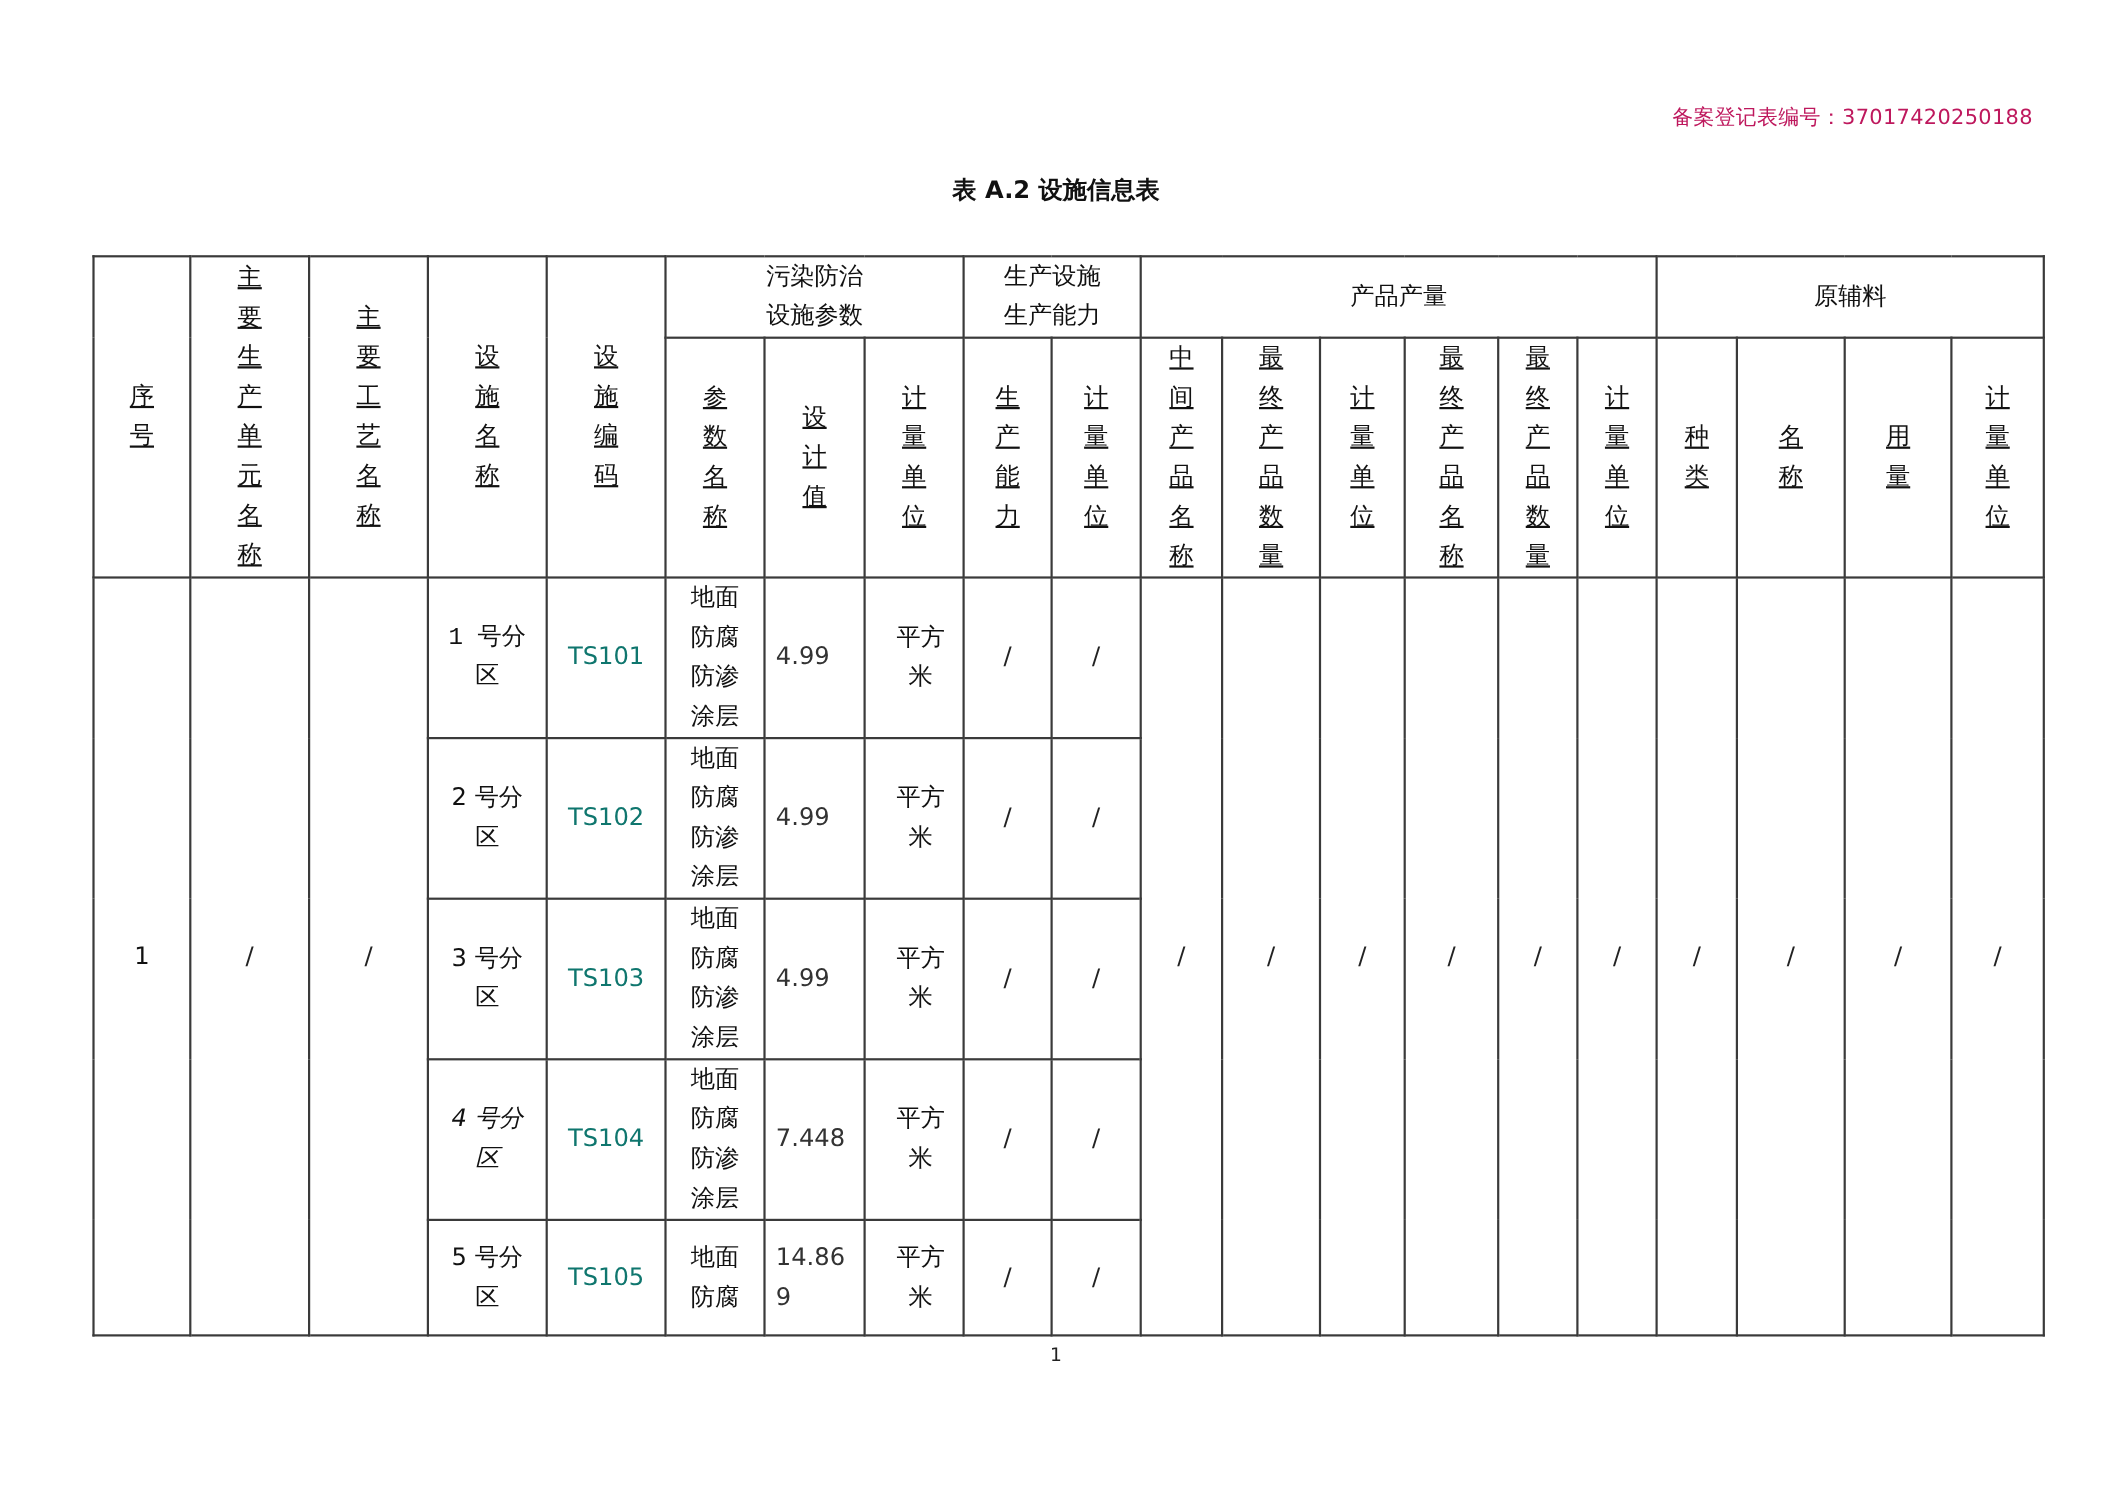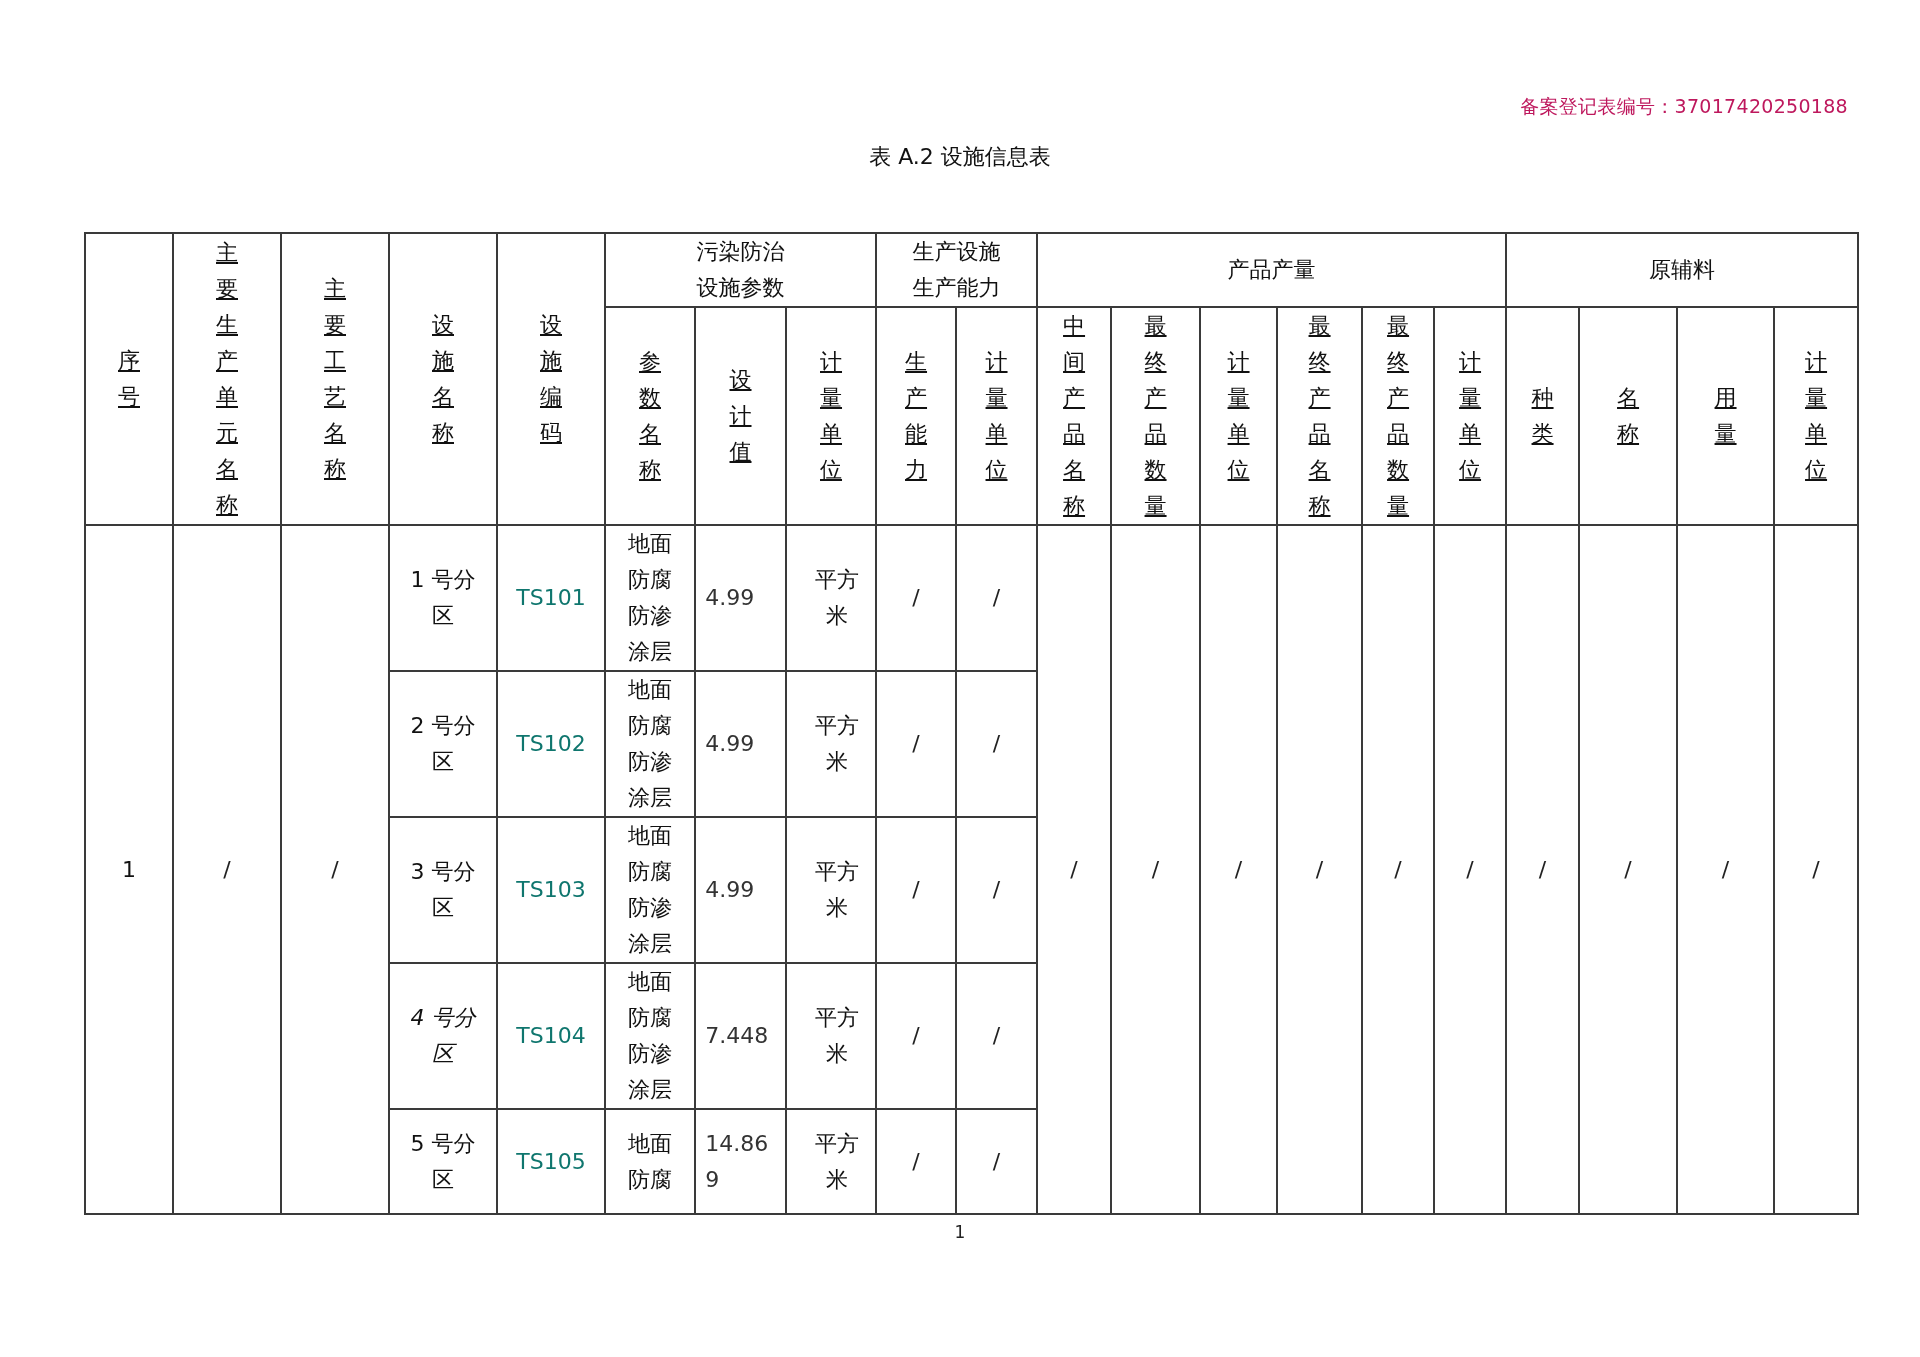--- a/index.html
+++ b/index.html
@@ -1,20 +1,20 @@
 <!DOCTYPE html>
 <html><head>
 <meta charset="utf-8">
 <style>
   html, body { margin:0; padding:0; background:#ffffff; }
   body { width:1920px; height:1357px; position:relative; overflow:hidden;
          font-family:"DejaVu Sans", "Liberation Sans", sans-serif; color:#111; }
   .reg-no { position:absolute; top:94px; right:72px; font-size:19px; color:#be185d; letter-spacing:0.3px; }
-  .title { position:absolute; top:142px; left:0; width:1920px; text-align:center;
-           font-size:22px; font-weight:normal; color:#111; }
+  .title { position:absolute; top:158px; left:0; width:1920px; text-align:center;
+           font-size:22px; font-weight:bold; color:#111; }
   .page-num { position:absolute; top:1222px; left:0; width:1920px; text-align:center; font-size:17px; color:#222; }
 
   table.grid { position:absolute; left:84px; top:232px; border-collapse:collapse; table-layout:fixed; width:1773px; }
   table.grid td, table.grid th { border:2px solid #3a3a3a; padding:0; font-weight:normal;
           font-size:22px; text-align:center; vertical-align:middle; line-height:36px; }
   table.grid th.light, table.grid td.light { border-left-color:#bbb; }
   .vt { display:inline-block; width:1.1em; word-break:break-all; white-space:normal; line-height:36px;text-decoration:underline; }
   .hdr1 { height:69px; line-height:35px; }
   .hdr2 { height:212px; }
   .sub { height:140px; }
@@ -89,21 +89,21 @@
       <th><span class="vt">名称</span></th>
       <th><span class="vt">用量</span></th>
       <th><span class="vt">计量单位</span></th>
     </tr>
   </thead>
   <tbody>
     <tr class="sub">
       <td rowspan="5">1</td>
       <td rowspan="5" class="slash">/</td>
       <td rowspan="5" class="slash">/</td>
-      <td class="name-cell"><span style="display:inline-block;width:3.3em;word-break:break-all;">1 号分区</span></td>
+      <td class="name-cell"><span style="display:inline-block;width:3.3em;word-break:break-all;font-family:Liberation Mono, monospace;">1 号分区</span></td>
       <td class="code-cell">TS101</td>
       <td class="param-cell"><span class="inner">地面防腐防渗涂层</span></td>
       <td class="val-cell"><span class="inner">4.99</span></td>
       <td class="unit-cell"><span class="inner">平方米</span></td>
       <td class="slash light">/</td>
       <td class="slash">/</td>
       <td rowspan="5" class="slash">/</td>
       <td rowspan="5" class="slash">/</td>
       <td rowspan="5" class="slash">/</td>
       <td rowspan="5" class="slash">/</td>

